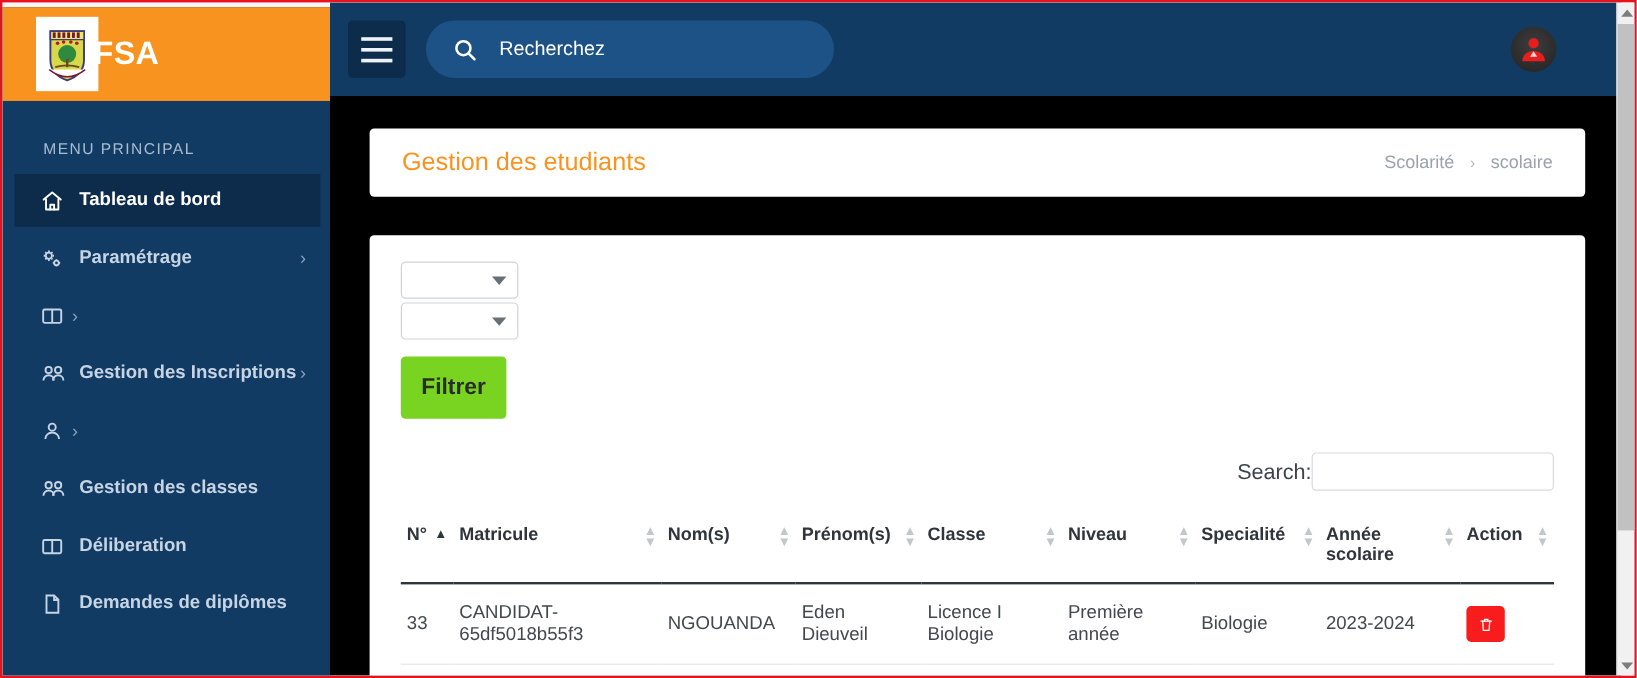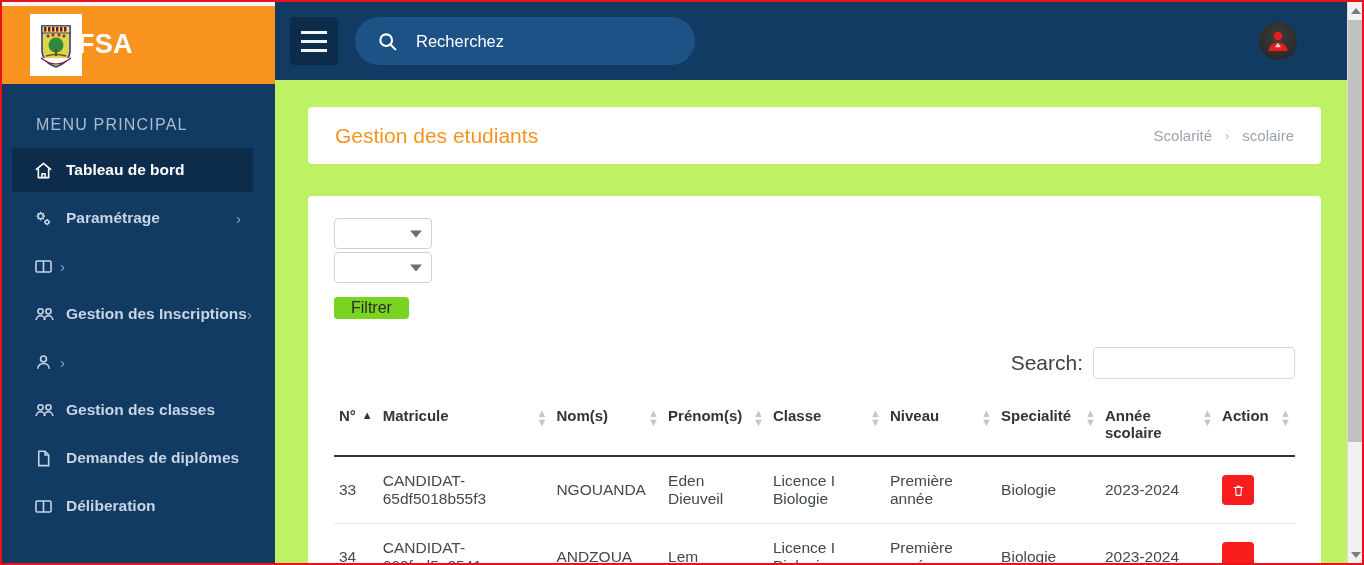--- a/index.html
+++ b/index.html
@@ -32,26 +32,26 @@
     width: 52px; height: 62px; background: #ffffff;
     display: flex; align-items: center; justify-content: center;
     flex: none; position: relative;
   }
   #logo-mark svg { display:block; }
   #brand-name {
     color: #ffffff; font-size: 27px; font-weight: bold;
     margin-left: -4px; letter-spacing: .2px;
   }
   #menu-title {
-    color: #a9bdd2; font-size: 16px; letter-spacing: 1.2px;
+    color: #a9bdd2; font-size: 13px; letter-spacing: 1.2px;
     padding: 32px 0 14px 34px;
   }
   .nav-item {
     display: flex; align-items: center;
-    height: 44px; margin: 0 22px 4px 10px;
+    height: 44px; margin: 0 8px 4px 10px;
     padding: 0 12px 0 22px;
     color: #c6d4e3; font-size: 15.5px; font-weight: bold;
     white-space: nowrap; cursor: pointer;
   }
   .nav-item.active { background: #0d2c4b; color: #ffffff; }
   .nav-ico {
     width: 26px; flex: none; display: flex; align-items: center;
     justify-content: flex-start; color: inherit;
   }
   .nav-label { flex: 1; padding-left: 6px; }
@@ -86,21 +86,21 @@
   #avatar {
     position: absolute; right: 54px; top: 20px;
     width: 38px; height: 38px; border-radius: 50%;
     background: radial-gradient(circle at 50% 40%, #3d3d3d 0%, #2a2a2a 70%, #1d1d1d 100%);
     display: flex; align-items: center; justify-content: center; cursor: pointer;
   }
 
   
   #page {
     position: absolute; left: 273px; top: 78px;
-    width: 1076px; height: 483px; background: #bef264;
+    width: 1076px; height: 483px; background: #000000;
   }
   #page-header {
     position: absolute; left: 33px; top: 27px;
     width: 1013px; height: 57px; background: #ffffff;
     border-radius: 4px; display: flex; align-items: center;
     justify-content: space-between; padding: 0 27px;
     box-shadow: 0 1px 2px rgba(0,0,0,.04);
   }
   #page-title { color: #f7931e; font-size: 21px; }
   #breadcrumb { display: flex; align-items: center; gap: 13px; color: #9aa3ad; font-size: 15px; text-align: center; }
@@ -118,29 +118,30 @@
     border-radius: 4px; background: #ffffff; position: relative;
     margin-bottom: 3px; cursor: pointer;
   }
   .filter-select .arrow {
     position: absolute; right: 9px; top: 50%; transform: translateY(-50%);
     width: 0; height: 0; border-left: 6px solid transparent;
     border-right: 6px solid transparent; border-top: 7px solid #6a6f75;
   }
   #filter-button {
     margin-top: 11px; background: #78d420; border: 0; border-radius: 4px;
-    color: #2b2b2b; font-size: 16px; padding: 2px 17px; cursor: pointer;
+    color: #2b2b2b; font-size: 19px; padding: 15px 17px; cursor: pointer;
     font-family: "Liberation Sans", sans-serif;
+    font-weight: bold;
   }
 
   #search-row {
     display: flex; align-items: center; justify-content: flex-end;
     margin-top: 28px; padding-right: 0;
   }
-  #search-label { color: #3c4349; font-size: 21px; margin-right: 10px; }
+  #search-label { color: #3c4349; font-size: 18px; }
   #table-search {
     width: 202px; height: 32px; border: 1px solid #d7dade;
     border-radius: 4px; outline: 0; padding: 0 8px;
     font-family: "Liberation Sans", sans-serif; font-size: 14px;
   }
 
   table { width: 100%; border-collapse: collapse; margin-top: 20px; }
   thead th {
     text-align: left; color: #2f353b; font-size: 15px; font-weight: bold;
     padding: 8px 5px 14px 5px; border-bottom: 2px solid #2f353b;
@@ -291,36 +292,36 @@
             <path d="M12.5 19c0-3.2 2.5-5.4 5.5-5.4s5.5 2.2 5.5 5.4"></path>
           </svg>
       </span>
       <span class="nav-label">Gestion des classes</span>
       <span class="nav-caret"></span>
     </div>
 
     <div class="nav-item">
       <span class="nav-ico">
         <svg width="19" height="19" viewBox="0 0 24 24" fill="none" stroke="currentColor" stroke-width="2">
+            <rect x="2.5" y="5" width="19" height="14" rx="1.6"></rect>
+            <path d="M12 5v14"></path>
+          </svg>
+      </span>
+      <span class="nav-label">Déliberation</span>
+      <span class="nav-caret"></span>
+    </div>
+
+    <div class="nav-item">
+      <span class="nav-ico">
+        <svg width="19" height="19" viewBox="0 0 24 24" fill="none" stroke="currentColor" stroke-width="2">
             <path d="M6 2.8h8l4.5 4.5V21H6Z"></path>
             <path d="M14 2.8v4.7h4.5"></path>
           </svg>
       </span>
       <span class="nav-label">Demandes de diplômes</span>
-      <span class="nav-caret"></span>
-    </div>
-
-    <div class="nav-item">
-      <span class="nav-ico">
-        <svg width="19" height="19" viewBox="0 0 24 24" fill="none" stroke="currentColor" stroke-width="2">
-            <rect x="2.5" y="5" width="19" height="14" rx="1.6"></rect>
-            <path d="M12 5v14"></path>
-          </svg>
-      </span>
-      <span class="nav-label">Déliberation</span>
       <span class="nav-caret"></span>
     </div>
   </div>
 
   <div id="topbar">
     <div id="hamburger">
       <span></span>
       <span></span>
       <span></span>
     </div>

